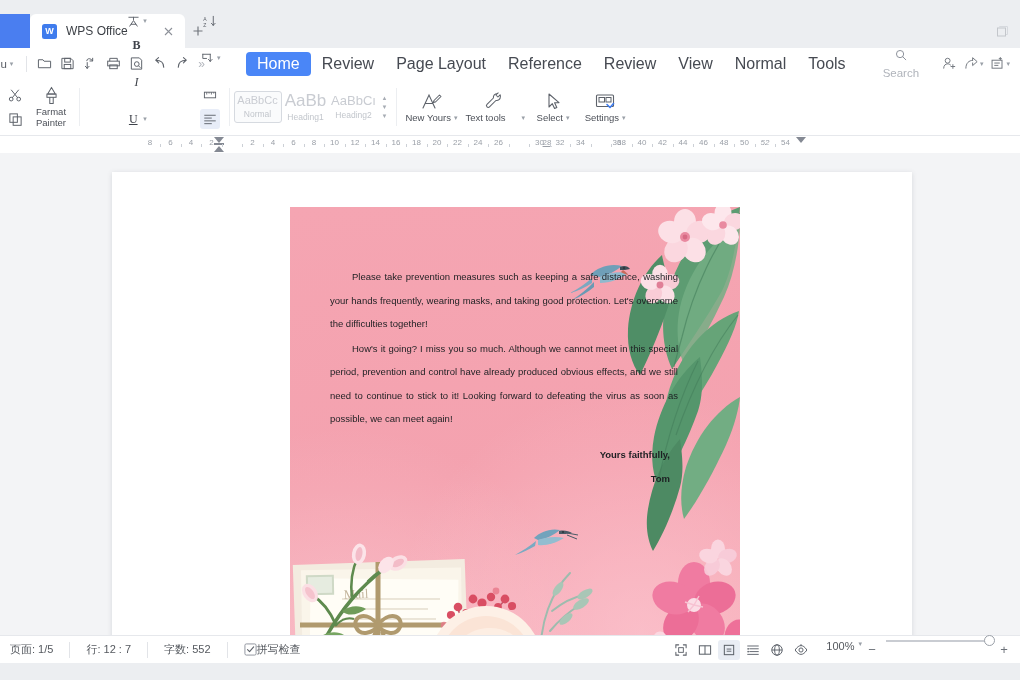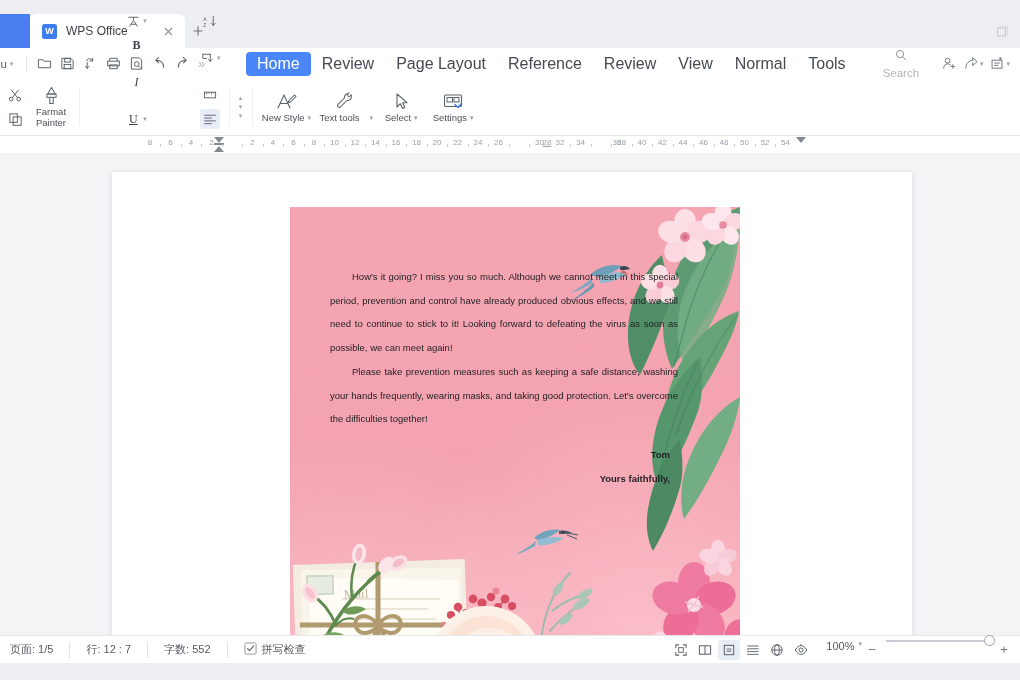--- a/index.html
+++ b/index.html
@@ -240,21 +240,21 @@
 
   
   .status {
     position: absolute; top: 635px; left: 0; width: 1020px; height: 28px;
     background: #ffffff; border-top: 1px solid #e6e8ec;
     display: flex; align-items: center; padding: 0 8px;
     font-size: 11px; color: #55595f;
   }
   .st-item { padding: 0 9px; cursor: pointer; white-space: nowrap; }
   .st-item:first-child { padding-left: 2px; }
-  .st-chk { display: flex; align-items: flex-start; gap: 5px; cursor: pointer; padding: 0 9px; }
+  .st-chk { display: flex; align-items: center; cursor: pointer; padding: 0 9px; }
   .status-right { margin-left: auto; display: flex; gap: 2px; }
   .vbtn {
     width: 22px; height: 20px; display: flex; align-items: center;
     justify-content: center; cursor: pointer; border-radius: 3px;
   }
   .vbtn.on { background: #e9edf4; }
   .zoomlbl { font-size: 11px; color: #55595f; margin: 0 2px 0 12px; cursor: pointer; }
   .zminus, .zplus {
     width: 16px; display: flex; align-items: center; justify-content: center;
     color: #6d727a; cursor: pointer; font-size: 13px; line-height: 1;
@@ -652,47 +652,61 @@
                   <path d="M7.5 3 V12 M2 7.5 H13" stroke="#c6cad1" stroke-width="0.9"></path>
                 </svg>
             </div>
             <span class="cv">▾</span>
           </div>
         </div>
       </div>
     </div>
 
     <div class="rgroup">
+      <div class="gallery">
+        <div class="gitem sel">
+          <span class="prev" style="font-size:11px">AaBbCc</span>
+          <span class="nm">Normal</span>
+        </div>
+        <div class="gitem">
+          <span class="prev" style="font-size:17px">AaBb</span>
+          <span class="nm">Heading1</span>
+        </div>
+        <div class="gitem">
+          <span class="prev" style="font-size:13px">AaBbCı</span>
+          <span class="nm">Heading2</span>
+        </div>
+      </div>
       <div class="gscroll">
         <div>▲</div>
         <div>▼</div>
         <div>▼</div>
       </div>
     </div>
 
     <div class="rgroup">
       <div class="bigbtn" style="min-width:58px">
         <span>
           <svg width="22" height="21" viewBox="0 0 22 21" class="ico">
               <path d="M3 17 L9 4 L15 17 M5.4 12.5 H12.6" fill="none" stroke="#5d626a" stroke-width="1.1" stroke-linecap="round"></path>
               <path d="M14 9.5 L19.5 4 L21 5.5 L15.5 11 L13.4 11.6 Z" fill="none" stroke="#5d626a" stroke-width="1.05" stroke-linejoin="round"></path>
             </svg>
         </span>
         <span class="cap" style="display:flex;align-items:center;gap:3px">
-          <span>New Style</span>
+          <span>New Yours</span>
           <span class="caret">▾</span>
         </span>
       </div>
       <div class="bigbtn" style="min-width:58px">
         <span>
           <svg width="22" height="21" viewBox="0 0 22 21" class="ico">
               <path d="M13.5 2.5 C10.8 2.5 9 4.6 9.4 7 L3 13.4 C2.3 14.1 2.3 15.2 3 15.9 C3.7 16.6 4.8 16.6 5.5 15.9 L11.9 9.5 C14.3 9.9 16.4 8.1 16.4 5.4 C16.4 4.8 16.3 4.3 16.1 3.8 L13.9 6 L11.9 4 L14.1 1.8 C13.9 2 13.7 2.5 13.5 2.5 Z" fill="none" stroke="#5d626a" stroke-width="1.05" stroke-linejoin="round"></path>
             </svg>
         </span>
-        <span class="cap" style="display:flex;align-items:center;gap:10px">
+        <span class="cap" style="display:flex;align-items:center;gap:16px">
           <span>Text tools</span>
           <span class="caret">▾</span>
         </span>
       </div>
       <div class="bigbtn" style="min-width:48px">
         <span>
           <svg width="22" height="21" viewBox="0 0 22 21" class="ico">
               <path d="M7 3 L7 16 L10.3 12.7 L12.6 17.5 L14.8 16.4 L12.6 11.8 L17 11.6 Z" fill="none" stroke="#5d626a" stroke-width="1.1" stroke-linejoin="round"></path>
             </svg>
         </span>
@@ -1009,25 +1023,25 @@
               <ellipse cx="0" cy="-20" rx="14" ry="19" fill="#fbd9e3"></ellipse>
               <ellipse cx="19" cy="-6" rx="14" ry="19" fill="#f8cedb" transform="rotate(72 19 -6)"></ellipse>
               <ellipse cx="12" cy="16" rx="14" ry="19" fill="#fbd9e3" transform="rotate(144 12 16)"></ellipse>
               <ellipse cx="-12" cy="16" rx="14" ry="19" fill="#f8cedb" transform="rotate(216 -12 16)"></ellipse>
               <ellipse cx="-19" cy="-6" rx="14" ry="19" fill="#fbd9e3" transform="rotate(288 -19 -6)"></ellipse>
             </g>
           </g>
         </svg>
 
         <div class="doctext">
+          <div class="para last">Please take prevention measures such as keeping a safe distance, washing your hands frequently, wearing masks, and taking good protection. Let's overcome the difficulties together!</div>
           <div class="para">How's it going? I miss you so much. Although we cannot meet in this special period, prevention and control have already produced obvious effects, and we still need to continue to stick to it! Looking forward to defeating the virus as soon as possible, we can meet again!</div>
-          <div class="para last">Please take prevention measures such as keeping a safe distance, washing your hands frequently, wearing masks, and taking good protection. Let's overcome the difficulties together!</div>
           <div class="signblock">
+            <div>Yours faithfully,</div>
             <div>Tom</div>
-            <div>Yours faithfully,</div>
           </div>
         </div>
       </div>
     </div>
   </div>
 
   <div class="status">
     <div class="st-item">页面: 1/5</div>
     <div class="vsep"></div>
     <div class="st-item">行: 12 : 7</div>

